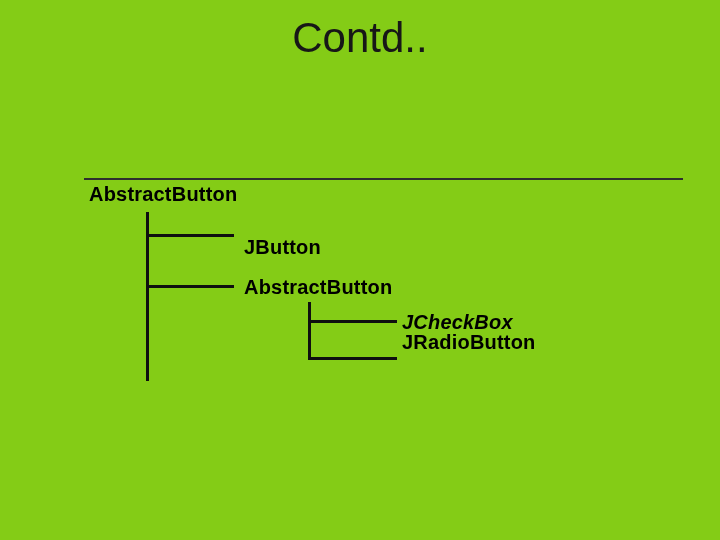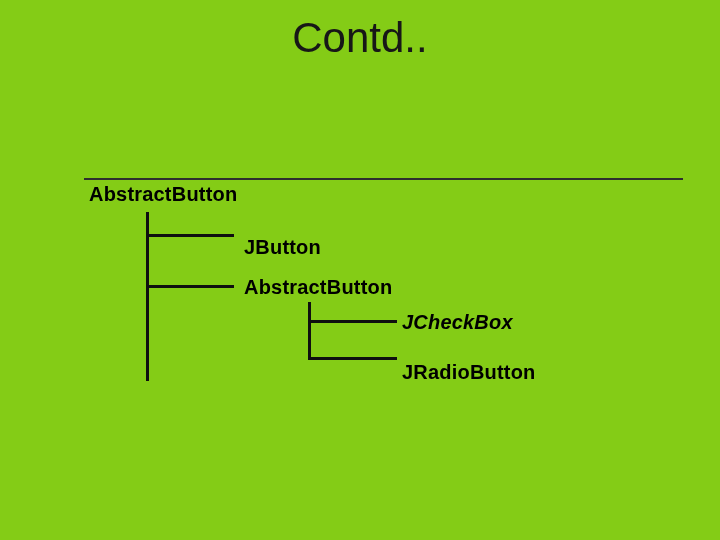--- a/index.html
+++ b/index.html
@@ -51,21 +51,21 @@
   .tree-line-h {
     position: absolute;
     height: 3px;
     background: #0f0f0f;
   }
   
   .pos-root     { left: 89px;  top: 182px; }
   .pos-jbutton  { left: 244px; top: 224px; margin-top: 11px; }
   .pos-jtoggle  { left: 244px; top: 275px; }
   .pos-jcheck   { left: 402px; top: 310px; font-style: italic; }
-  .pos-jradio   { left: 402px; top: 360px; }
+  .pos-jradio   { left: 402px; top: 330px; }
   
   .trunk-main   { left: 146px; top: 212px; height: 169px; }
   .branch-jbutton  { left: 147px; top: 234px; width: 87px; }
   .branch-jtoggle  { left: 147px; top: 285px; width: 87px; }
   .trunk-sub    { left: 308px; top: 302px; height: 58px; }
   .branch-jcheck   { left: 309px; top: 320px; width: 88px; }
   .branch-jradio   { left: 309px; top: 357px; width: 88px; }
 </style>
 </head>
 <body>

